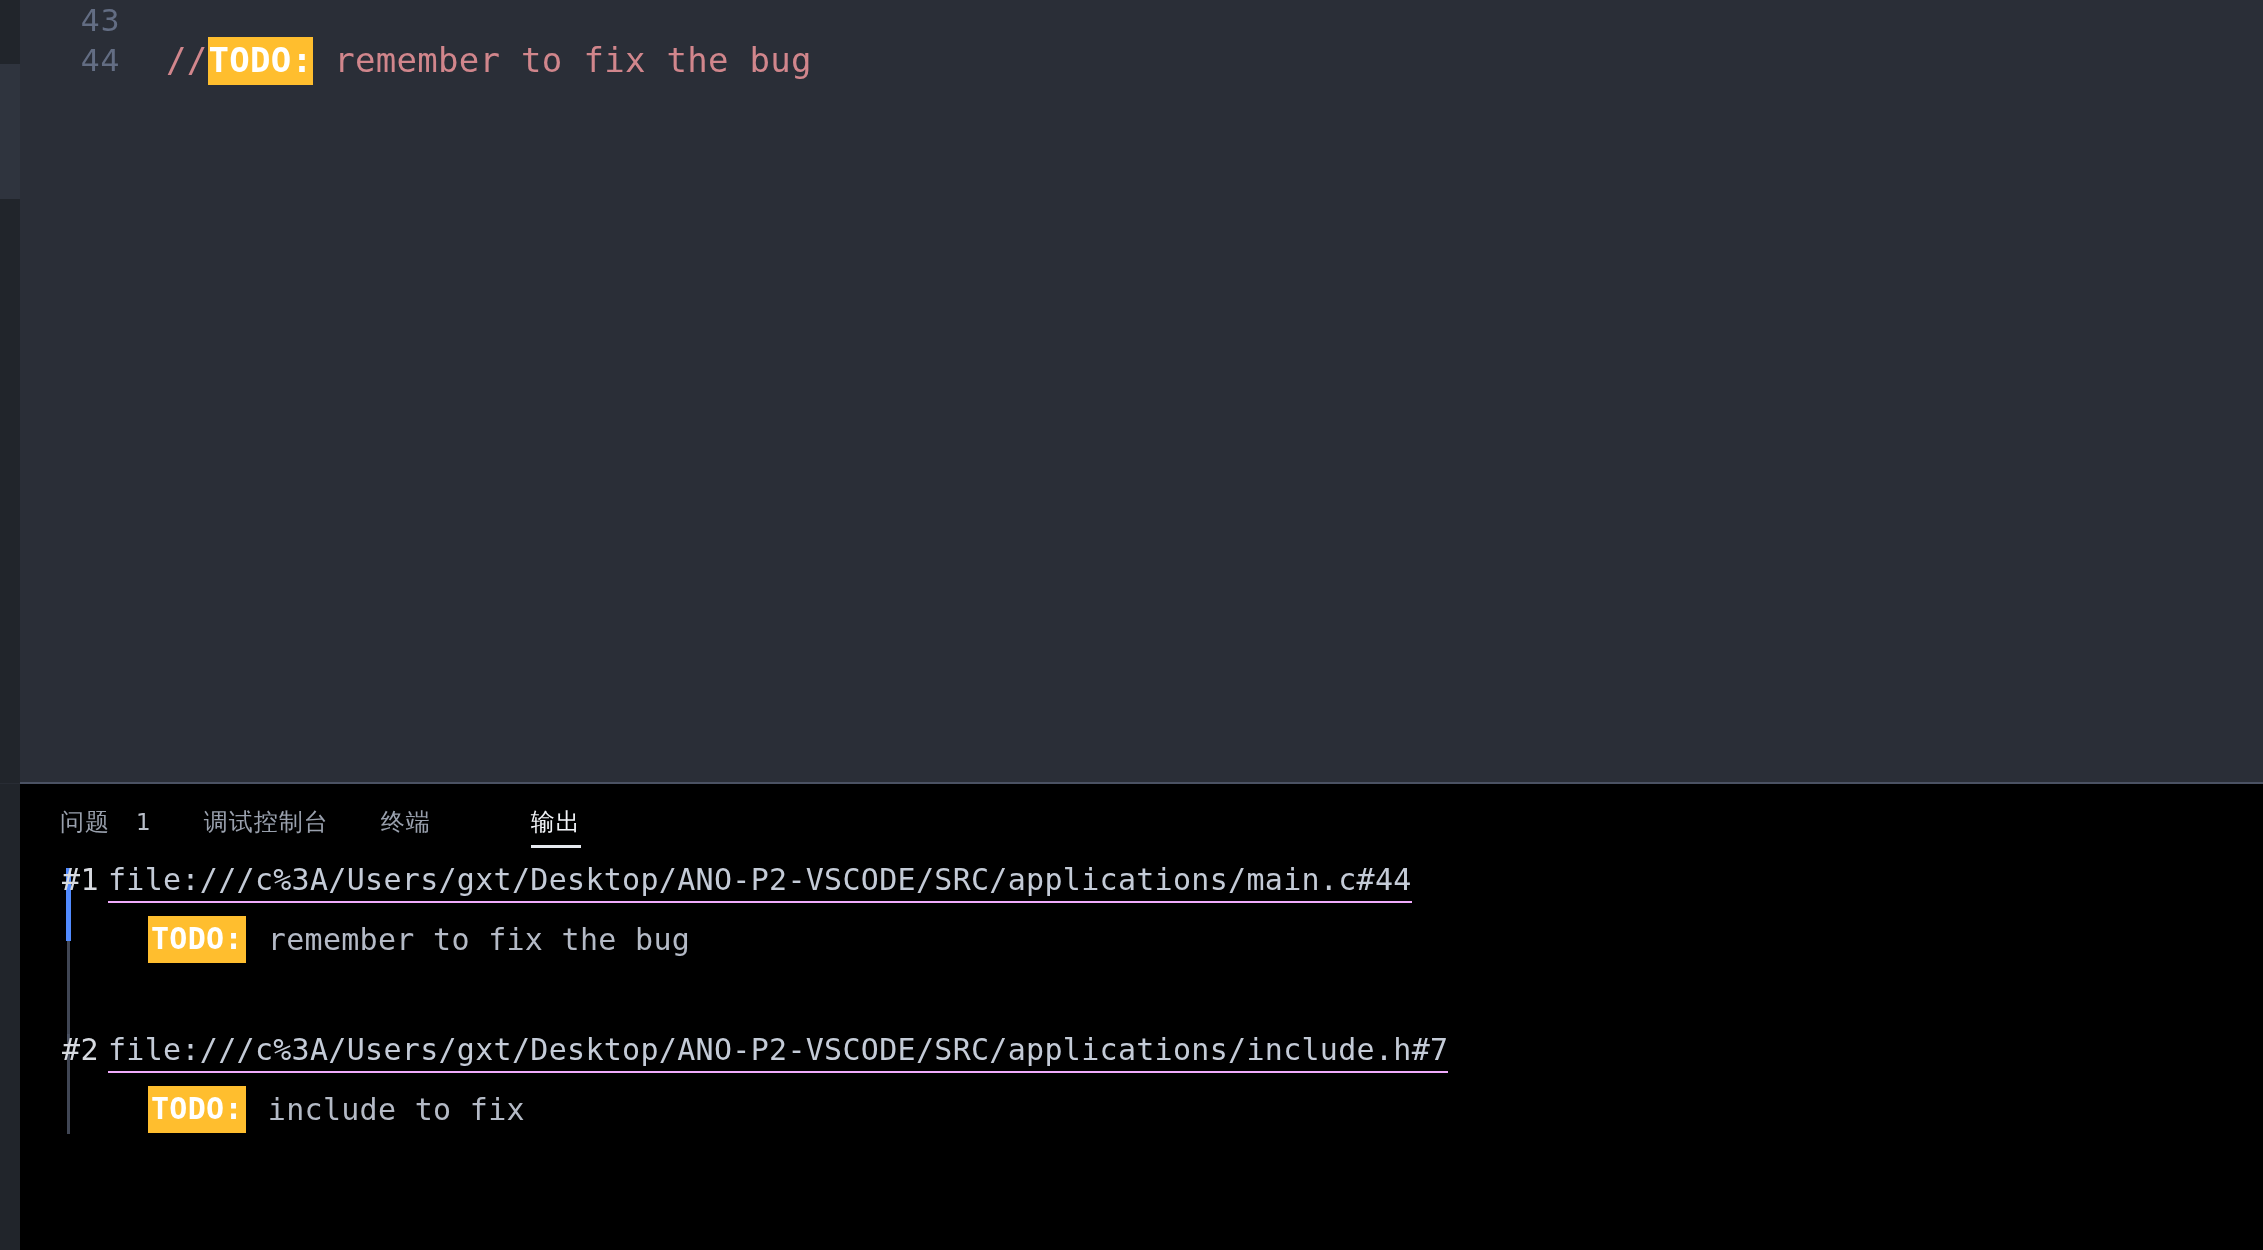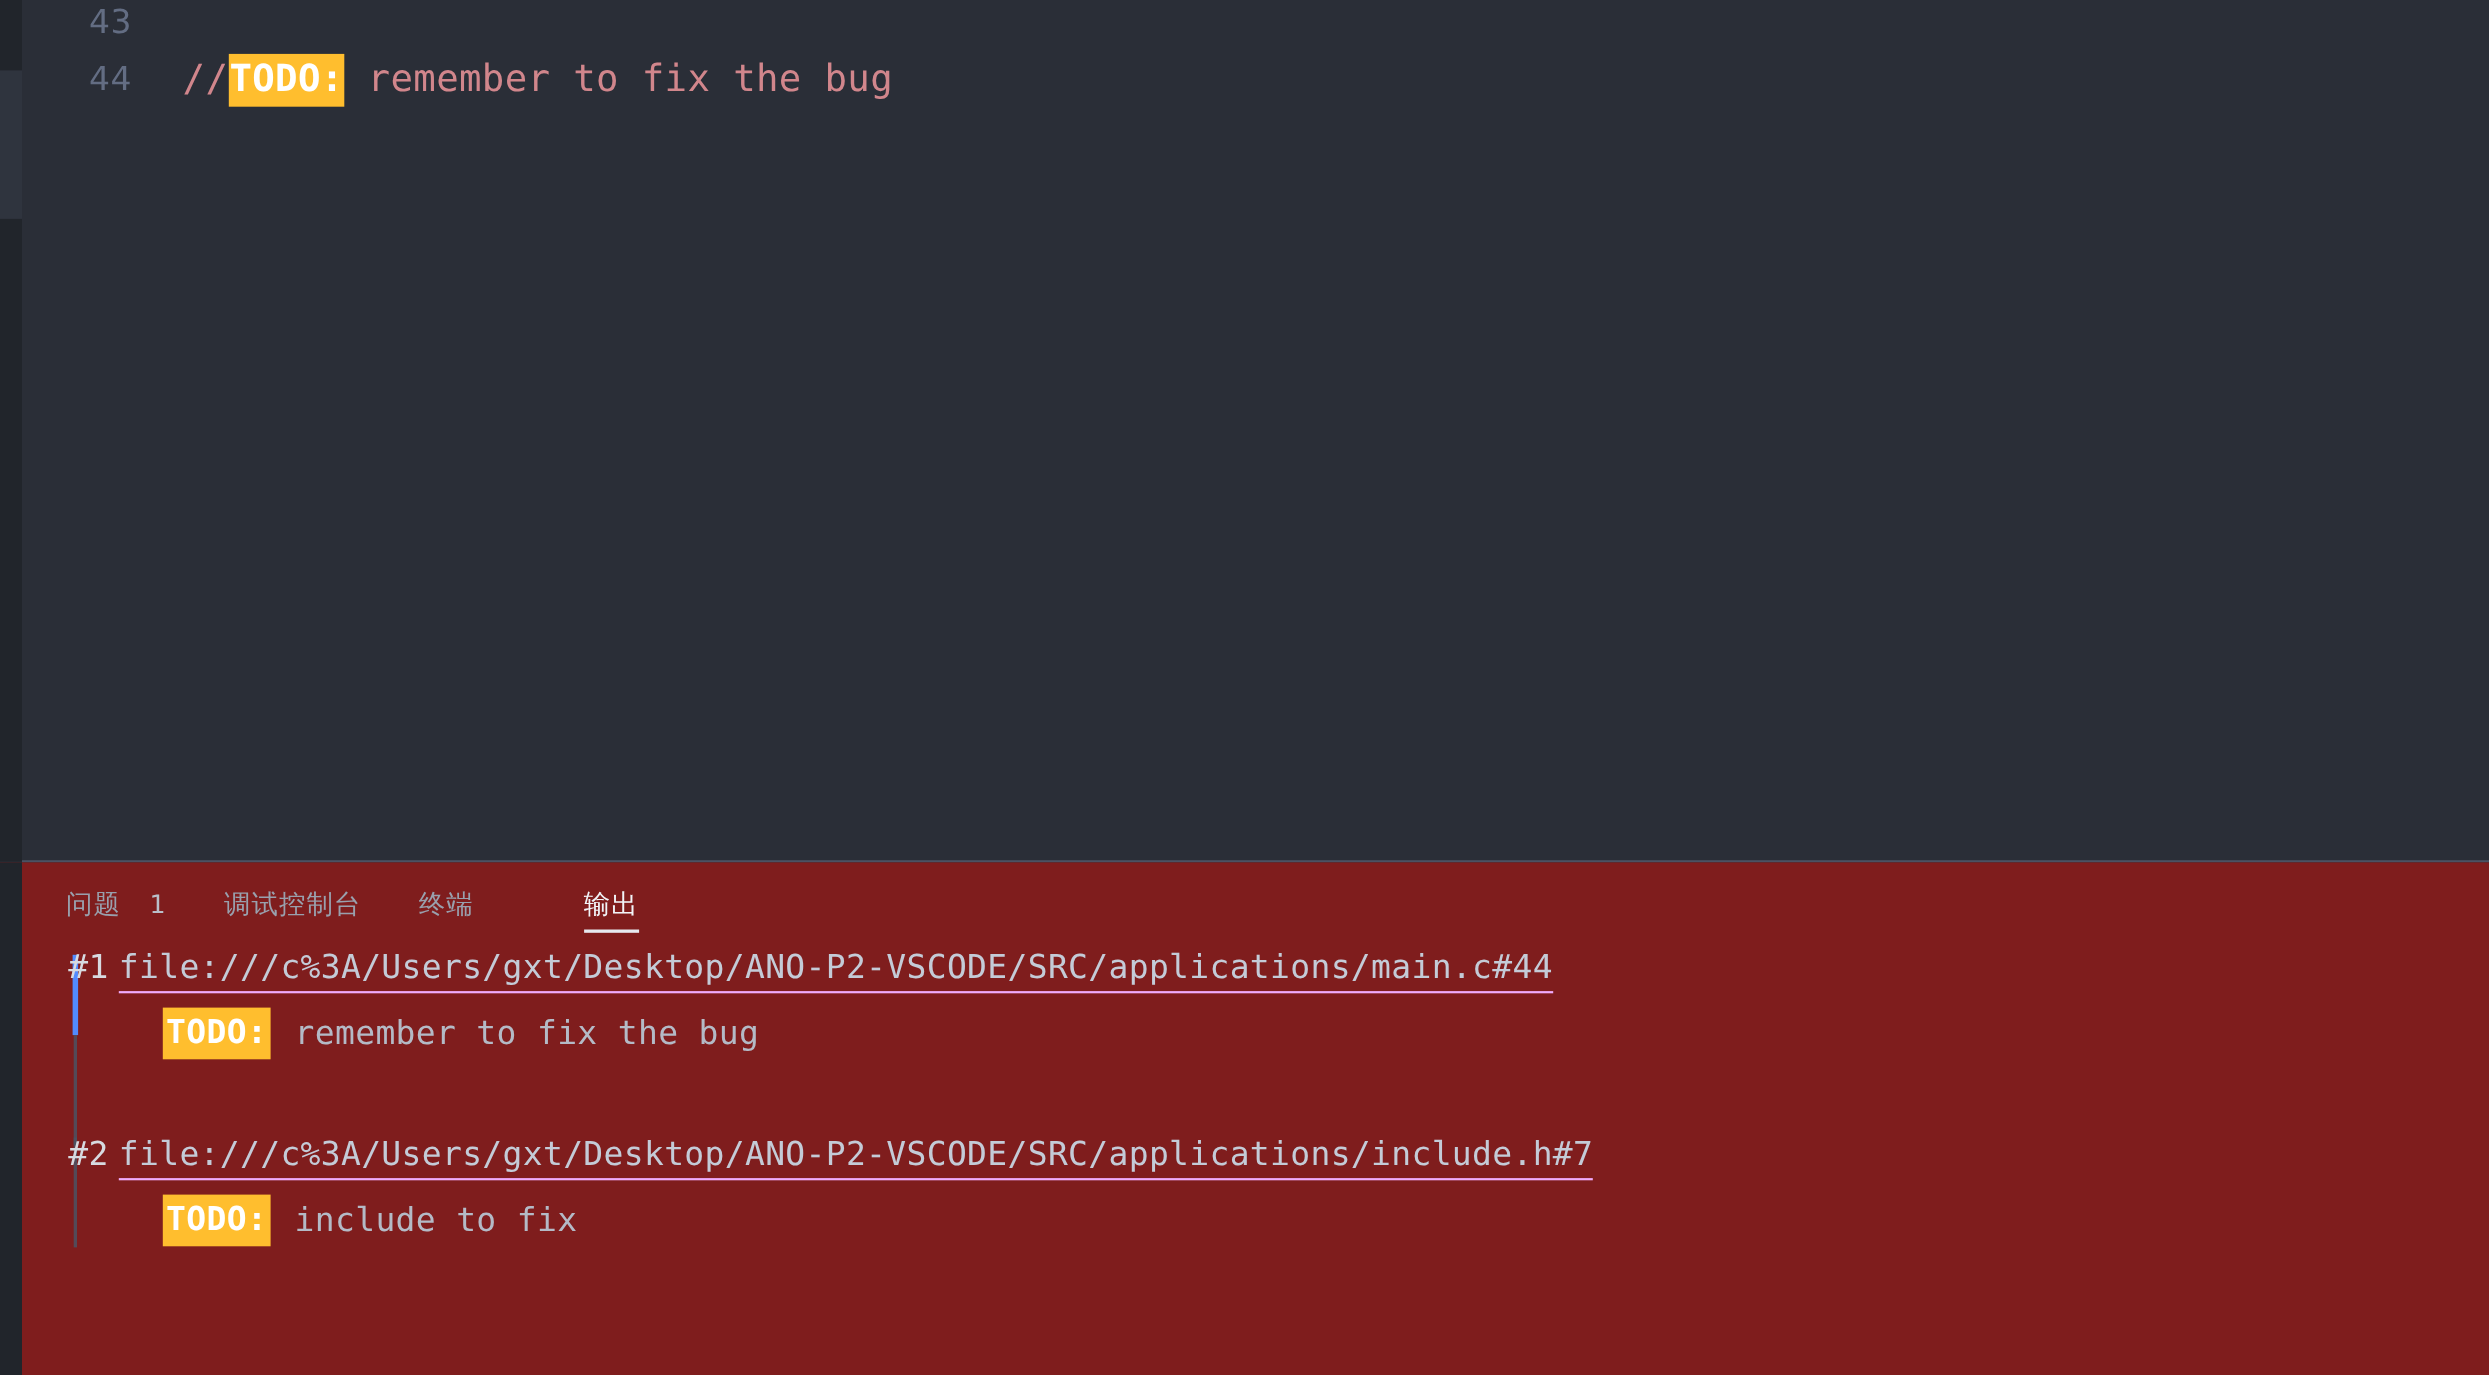--- a/index.html
+++ b/index.html
@@ -52,21 +52,21 @@
   .code-line {
     position: absolute;
     left: 0;
     width: 100%;
     height: 56px;
     display: flex;
     align-items: center;
     white-space: pre;
   }
   .code-line.line43 { top: -8px; }
-  .code-line.line44 { top: 44px; }
+  .code-line.line44 { top: 32px; }
 
   .linenum {
     width: 100px;
     text-align: right;
     color: #636d83;
     font-family: "DejaVu Sans", sans-serif;
     font-size: 30px;
     letter-spacing: 0.5px;
     padding-right: 0;
     user-select: none;
@@ -97,21 +97,21 @@
     background: #4b5263;
   }
 
   
   .panel {
     position: absolute;
     left: 0;
     top: 784px;
     width: 2263px;
     height: 466px;
-    background: #7f1d1d;
+    background: #000000;
   }
   .panel-left-gutter {
     position: absolute;
     left: 0; top: 0;
     width: 20px;
     height: 466px;
     background: #21252b;
   }
 
   .panel-tabs {

